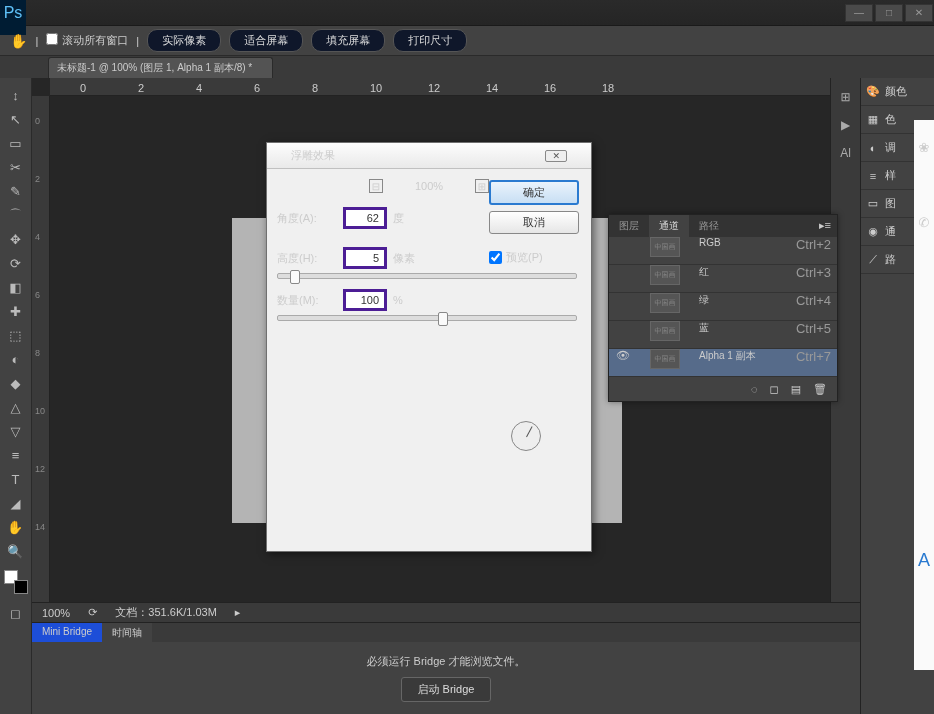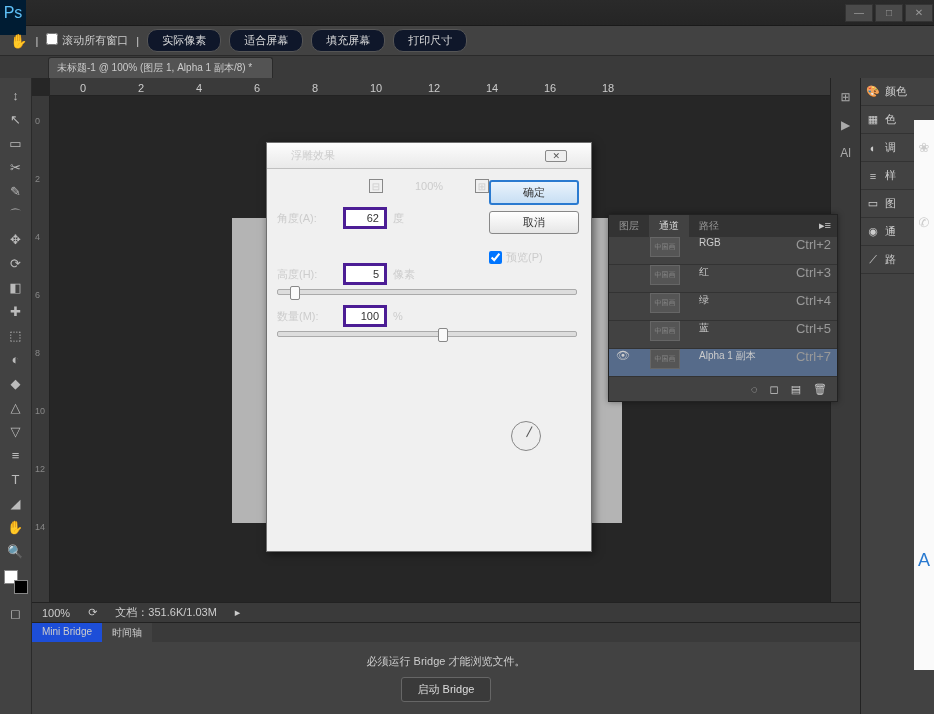--- a/index.html
+++ b/index.html
@@ -222,21 +222,21 @@
       <div class="zb">⊟</div>
       <span>100%</span>
       <div class="zb">⊞</div>
     </div>
     <div class="ctrl-row">
       <span class="lbl">角度(A):</span>
       <input value="62" style="">
       <span>度</span>
     </div>
     <div class="dial"></div>
-    <div class="ctrl-row" style="margin-top:34px">
+    <div class="ctrl-row" style="margin-top:18px">
       <span class="lbl">高度(H):</span>
       <input value="5" style="">
       <span>像素</span>
     </div>
     <div class="slider">
         <div class="thumb" style="left:12px"></div>
       </div>
     <div class="ctrl-row">
       <span class="lbl">数量(M):</span>
       <input value="100" style="">

